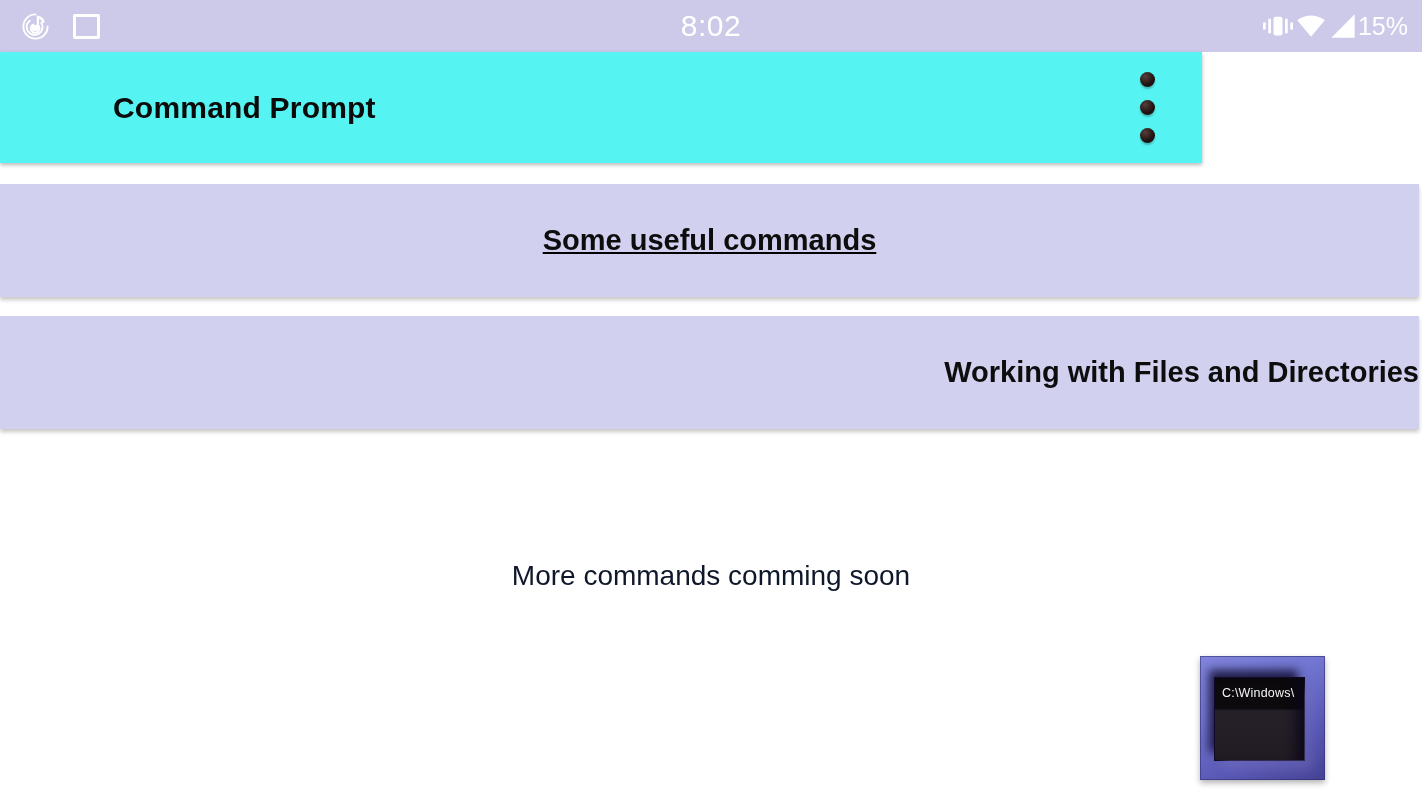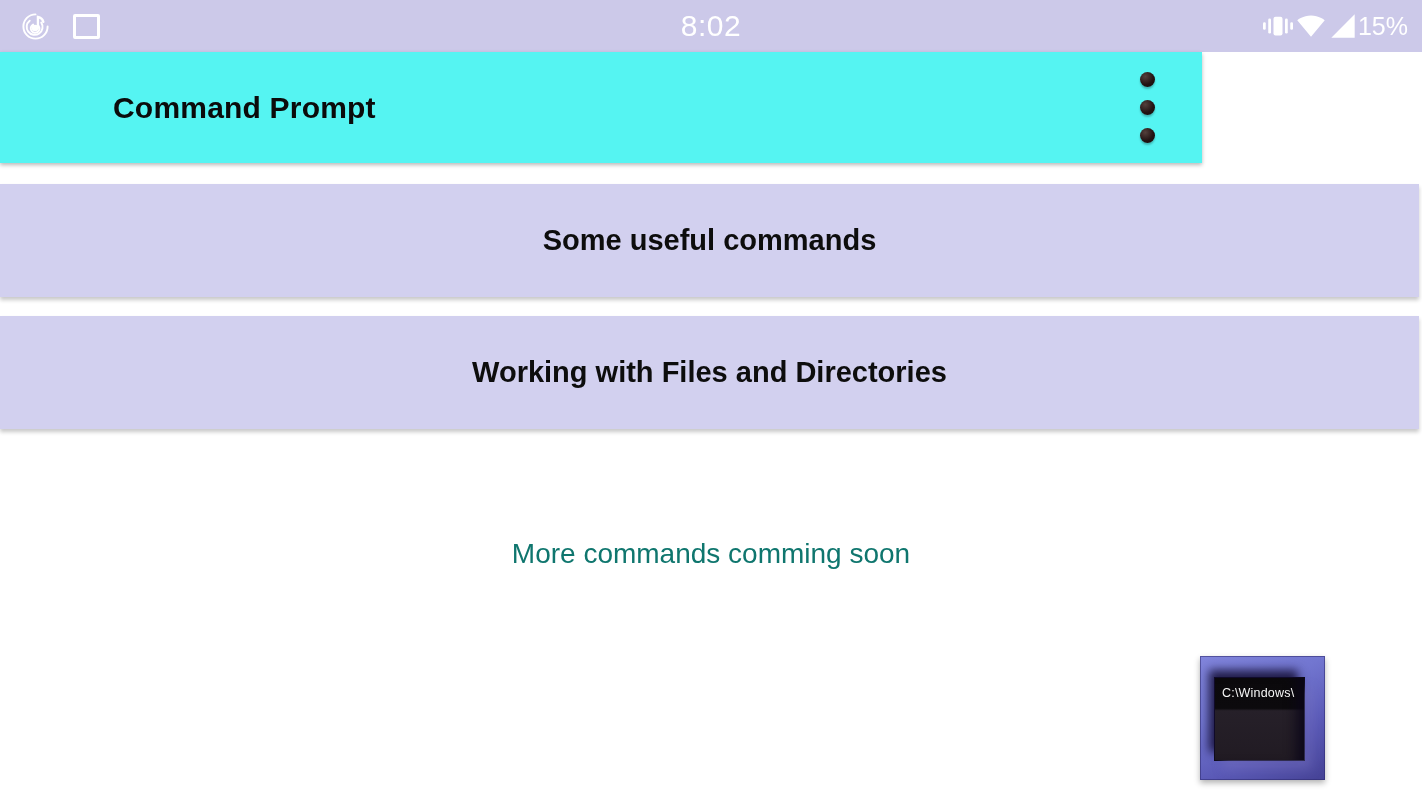--- a/index.html
+++ b/index.html
@@ -54,29 +54,29 @@
   }
 
   
   .section-btn {
     position:absolute; left:0; width:1419px; height:113px;
     background:#d2d0ef;
     box-shadow:0 3px 4px rgba(0,0,0,0.22);
     display:flex; align-items:center; justify-content:center;
     cursor:pointer;
   }
-  .section-btn-1 { top:184px; }
-  .section-btn-2 { top:316px; }
+  .section-btn-1 { top:184px;text-decoration:underline; }
+  .section-btn-2 { top:316px;justify-content:flex-end; }
   .section-label { font-size:29px; font-weight:700; color:#0d0d0d; }
 
   
   .coming-soon {
-    position:absolute; left:0; top:538px; width:1422px;
+    position:absolute; left:0; top:560px; width:1422px;
     text-align:center;
-    font-size:28px; font-weight:400; color:#0f766e;
+    font-size:28px; font-weight:400; color:#0f172a;
   }
 
   
   .logo {
     position:absolute; left:1200px; top:656px; width:125px; height:124px;
     background:linear-gradient(152deg, #8185dc 0%, #7276d0 35%, #5a59b6 68%, #454295 100%);
     box-shadow:0 3px 6px rgba(0,0,0,0.3), inset 0 0 0 1px rgba(45,42,110,0.55);
   }
   .logo-screen {
     position:absolute; left:15px; top:22px; width:89px; height:82px;

